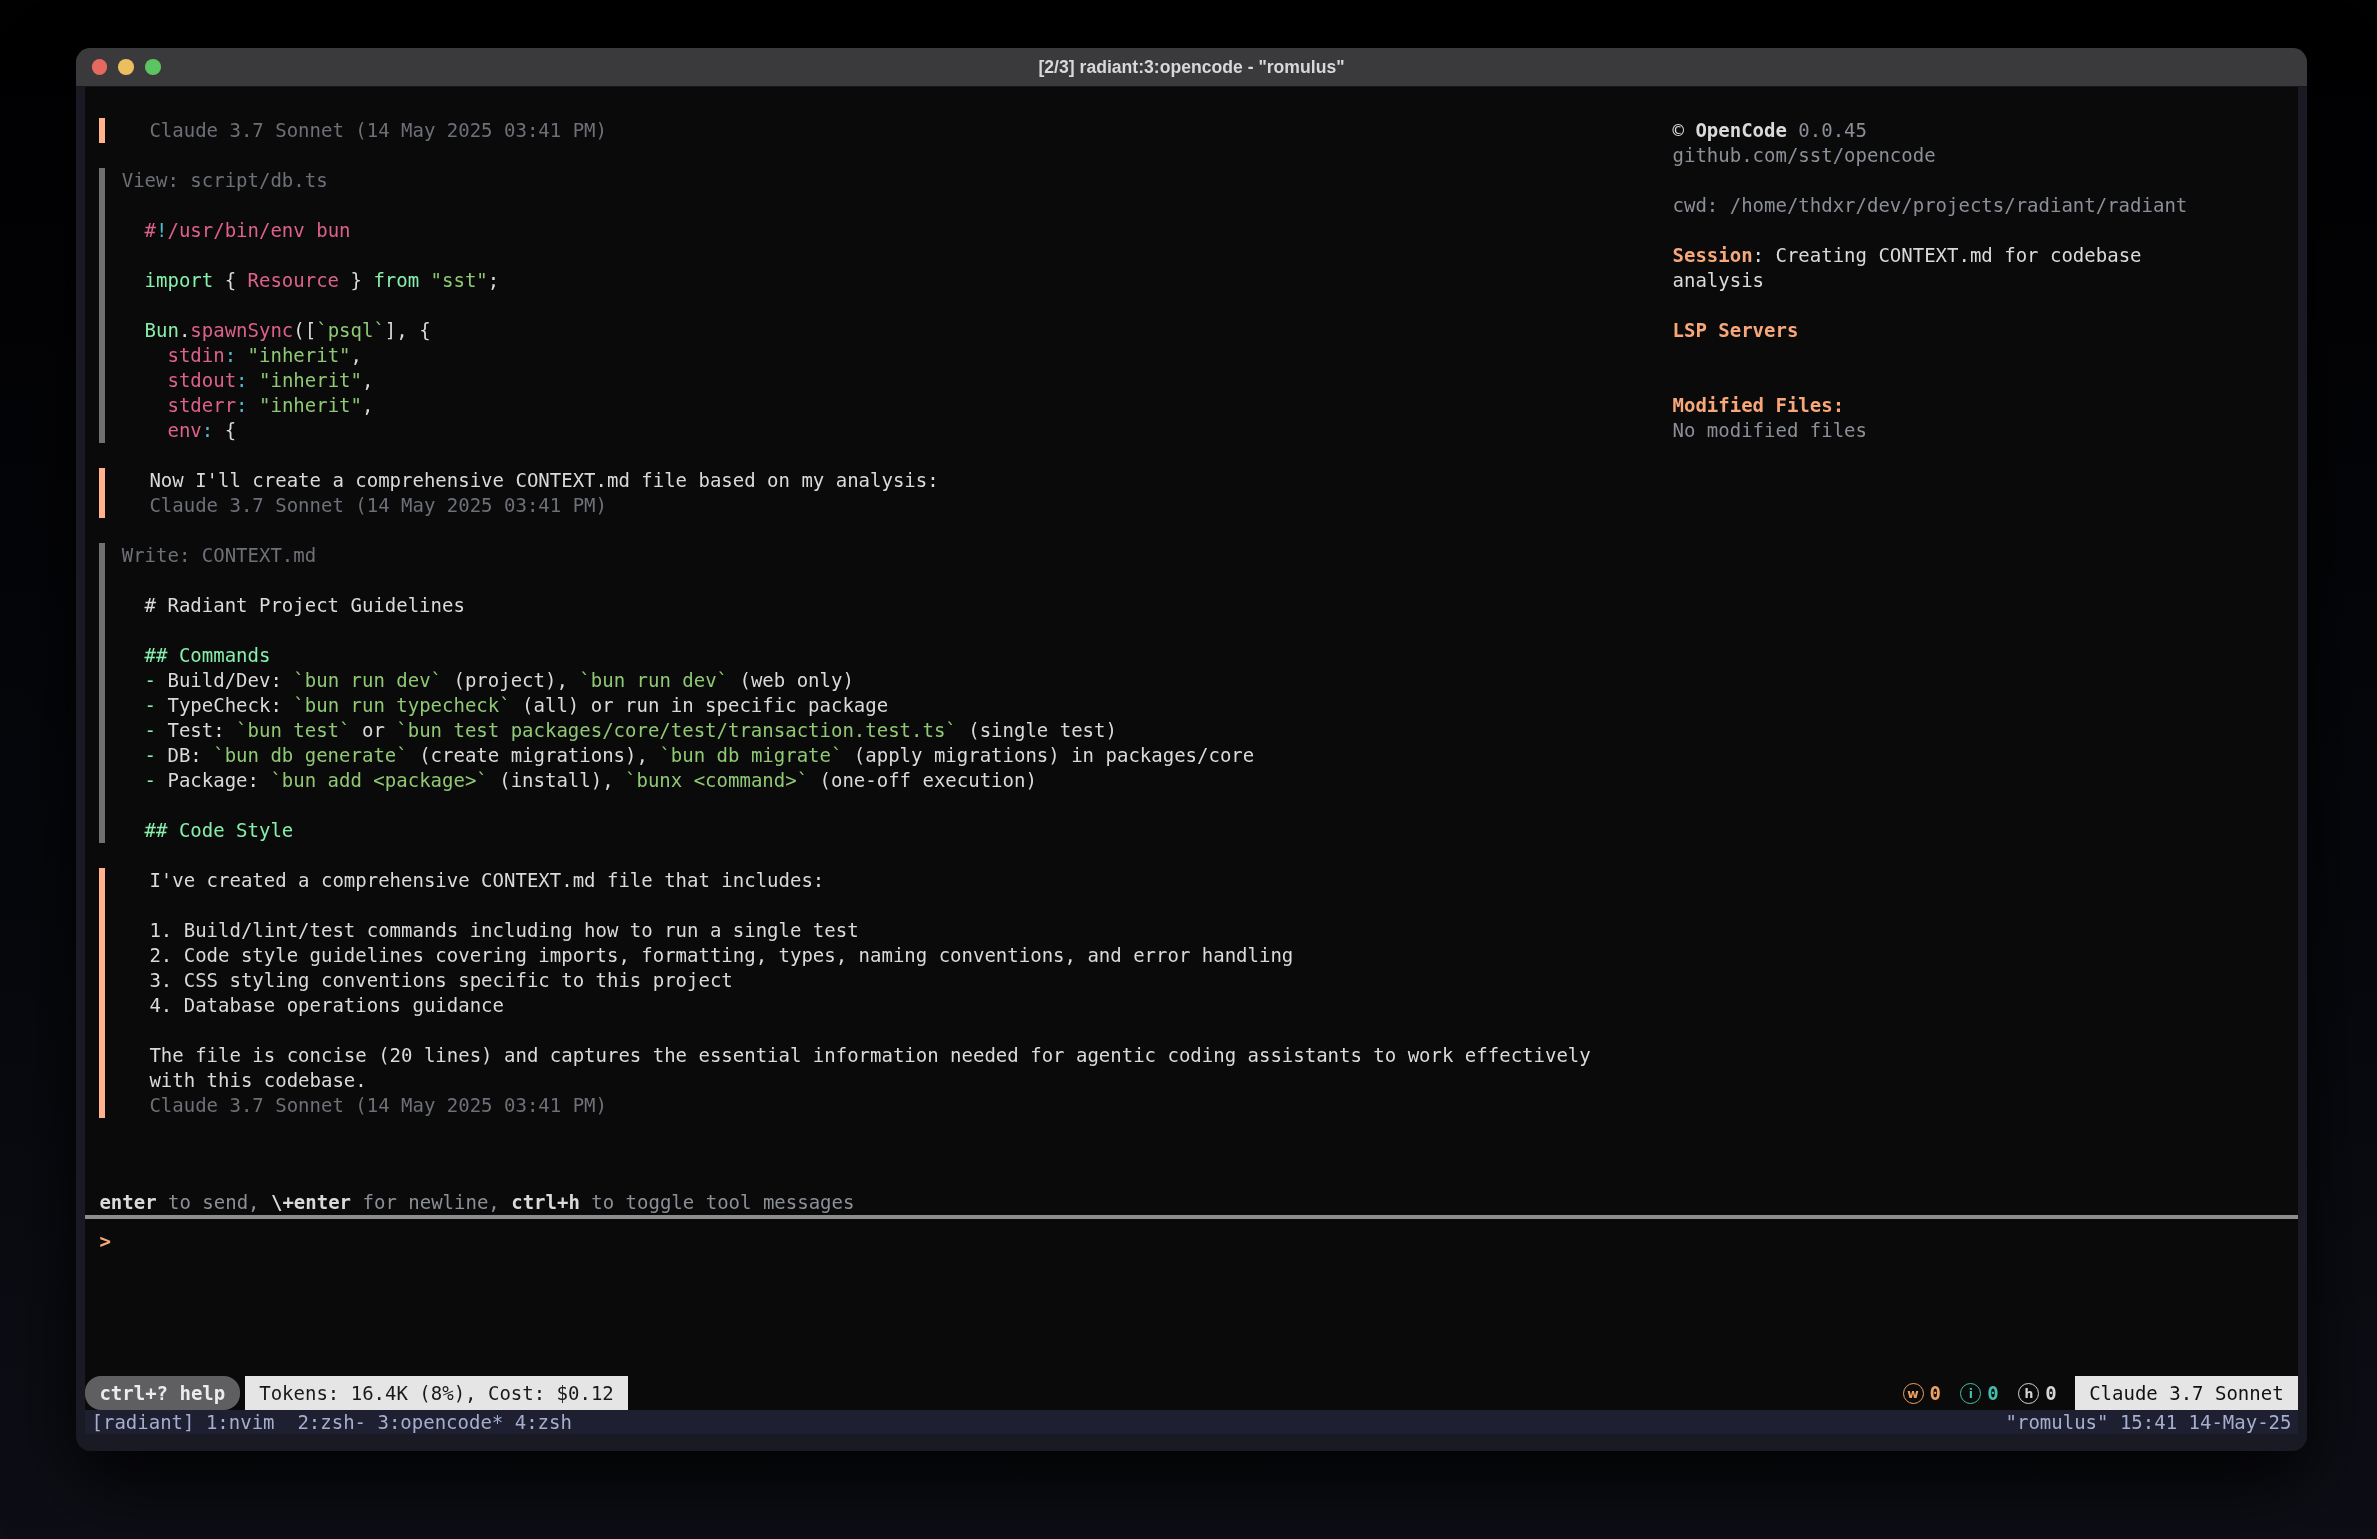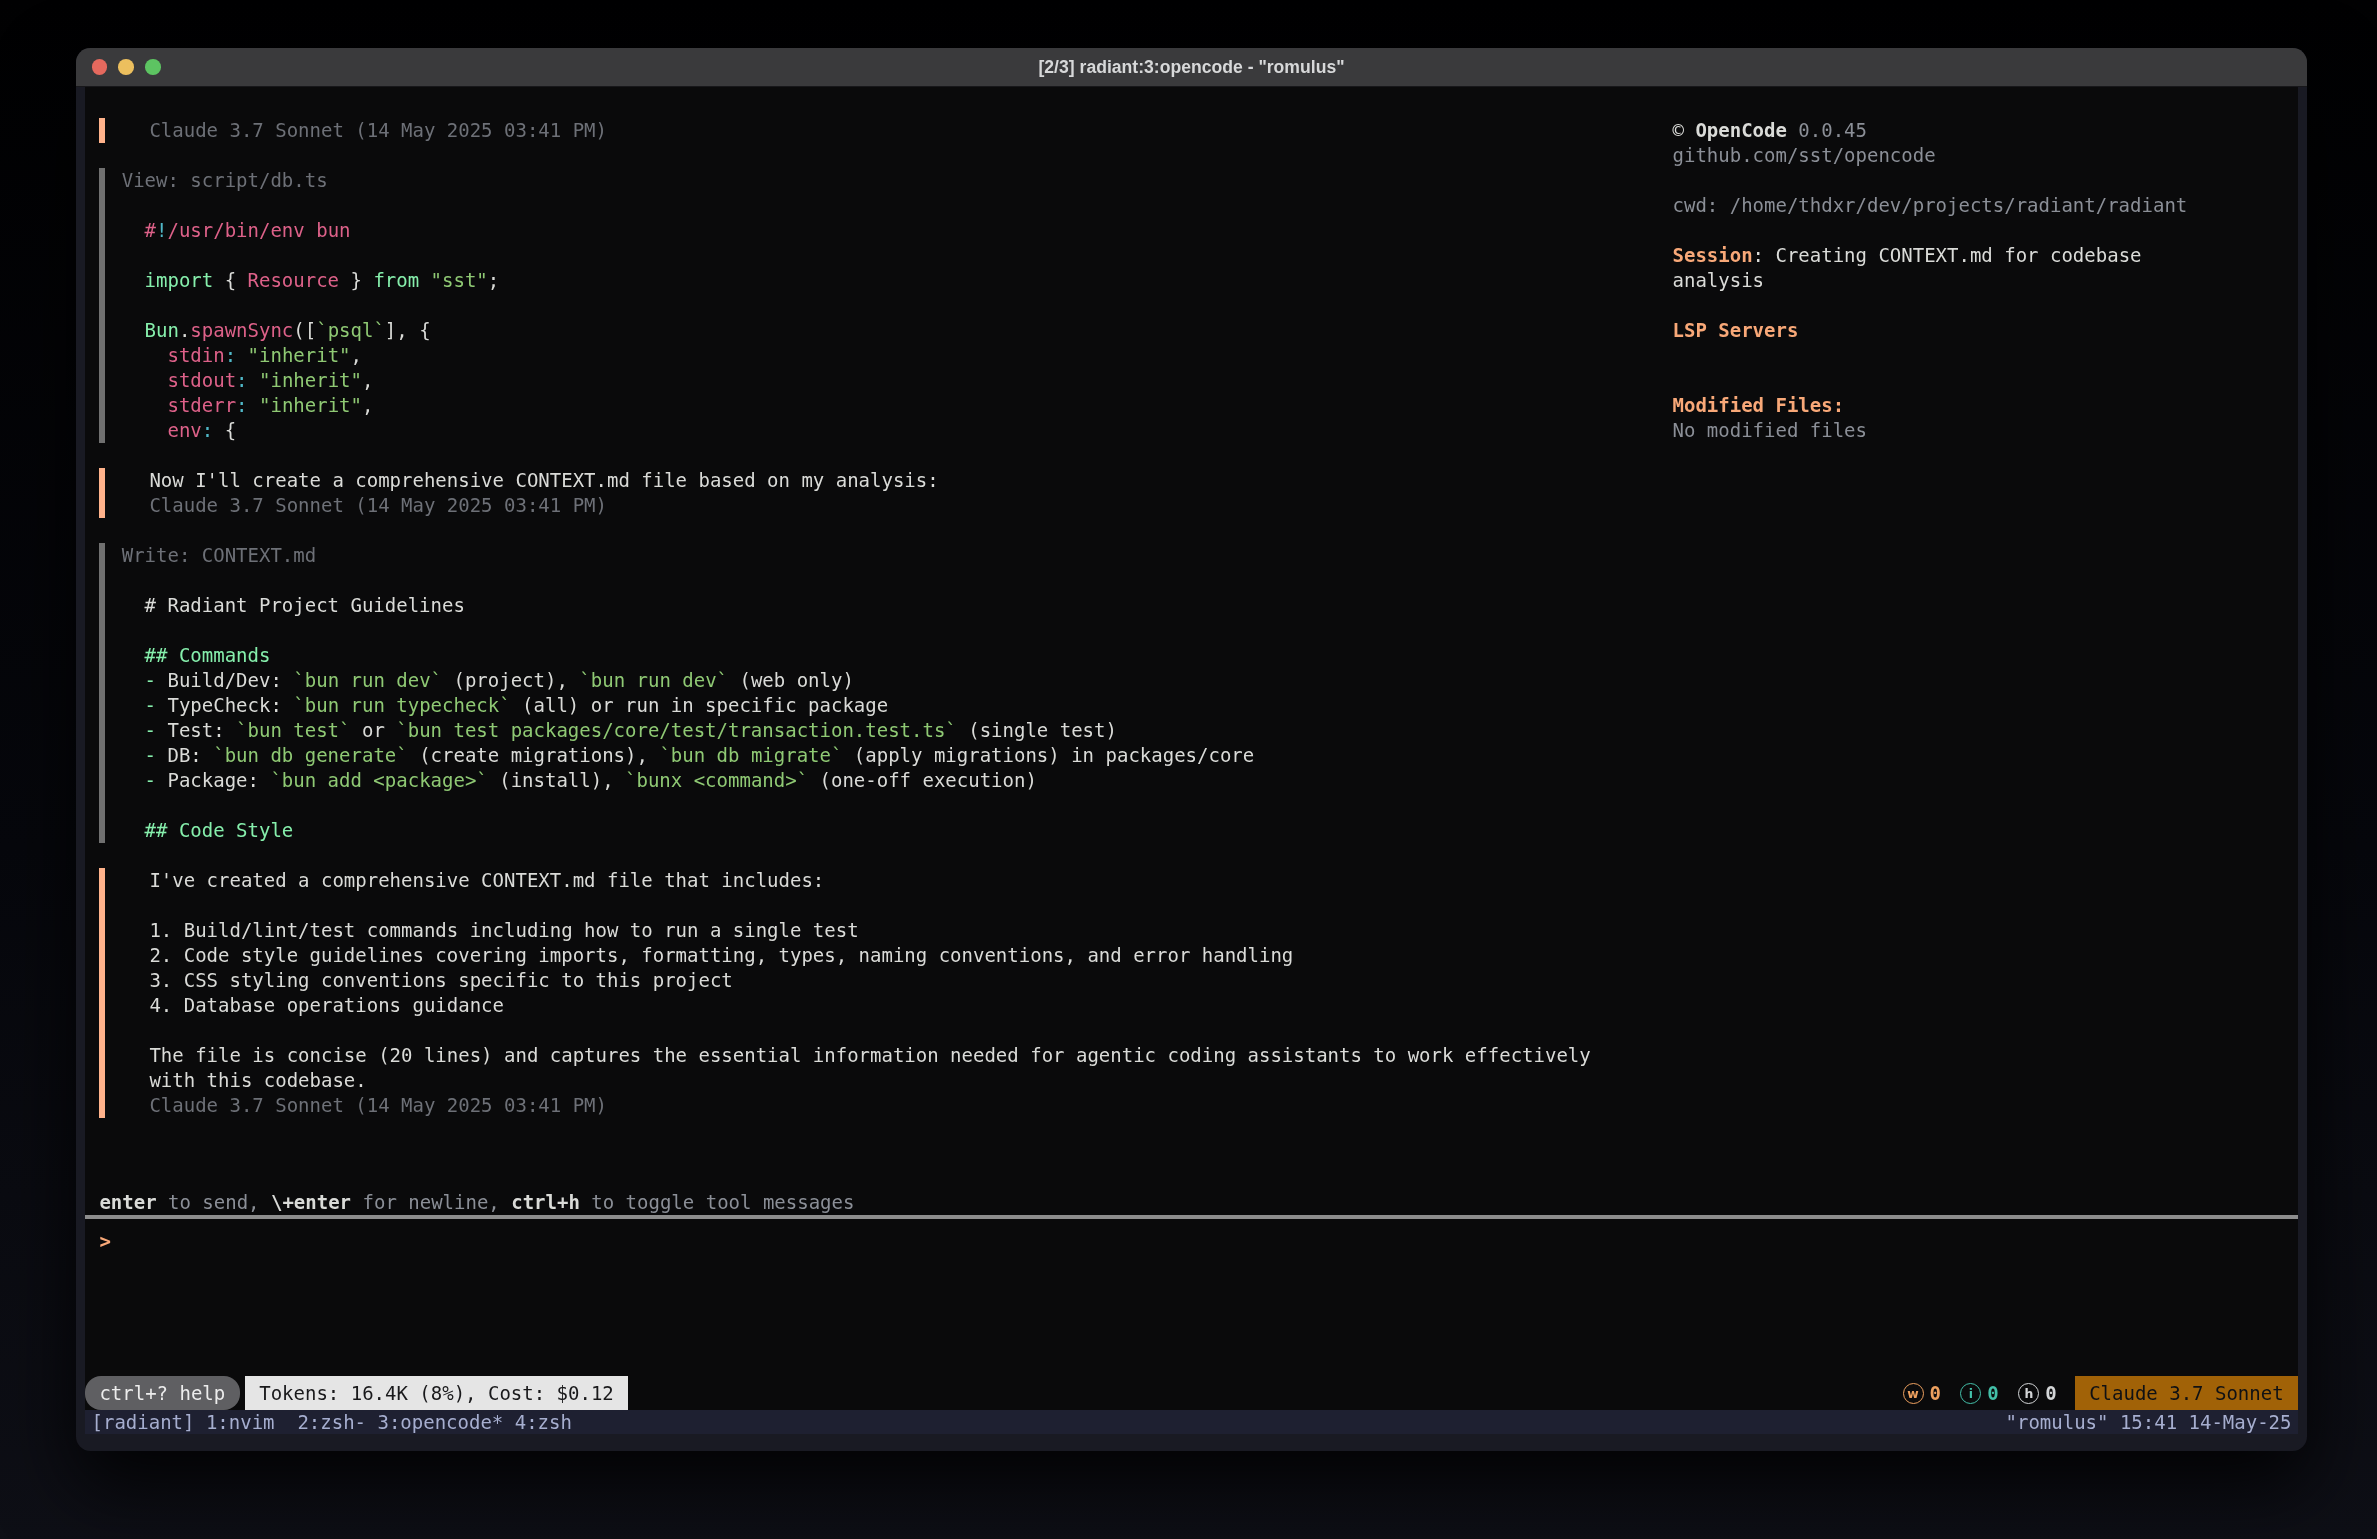--- a/index.html
+++ b/index.html
@@ -48,34 +48,34 @@
 
   .sidebar{position:absolute;top:31px;right:6.5px;width:619px;}
 
   .composer{flex:none;}
   .composer-help{height:25px;margin-left:14.4px;}
   .composer-divider{height:3.3px;background:#8d8d8d;}
   .composer-input{height:147px;padding:10.4px 0 0 14.4px;}
 
   .statusrow{flex:none;height:34px;display:flex;align-items:stretch;}
   .badge{display:flex;align-items:center;padding:0 14.4px;font-size:19px;white-space:pre;}
-  .badge-help{background:#5f5f62;color:#ececec;font-weight:normal;border-radius:16px;}
+  .badge-help{background:#5f5f62;color:#ececec;font-weight:bold;border-radius:16px;}
   .badge-tokens{background:#e5e5e5;color:#19191b;margin-left:5.2px;}
   .status-right{margin-left:auto;display:flex;align-items:stretch;}
   .counters{display:flex;align-items:center;gap:19.6px;margin-right:18px;}
   .counter{display:inline-flex;align-items:center;font-size:19px;font-weight:bold;}
   .circle{
     display:inline-flex;width:19px;height:19px;border:1.6px solid currentColor;border-radius:50%;
     align-items:center;justify-content:center;font-size:12.4px;font-weight:bold;margin-right:5.9px;
     font-family:"DejaVu Sans",sans-serif;
   }
   .cnt-orange{color:#eda05f;}
   .cnt-teal{color:#43c0a9;}
   .cnt-white{color:#d4d6d8;}
-  .badge-model{background:#a16207;color:#101114;}
+  .badge-model{background:#e5e5e5;color:#101114;}
 
   .tmuxbar{
     flex:none;height:24px;background:#1e2031;color:#a6aecf;
     display:flex;align-items:center;justify-content:space-between;
     padding:0 6.5px;font-size:19px;white-space:pre;
   }
 </style>
 </head>
 <body>
 

